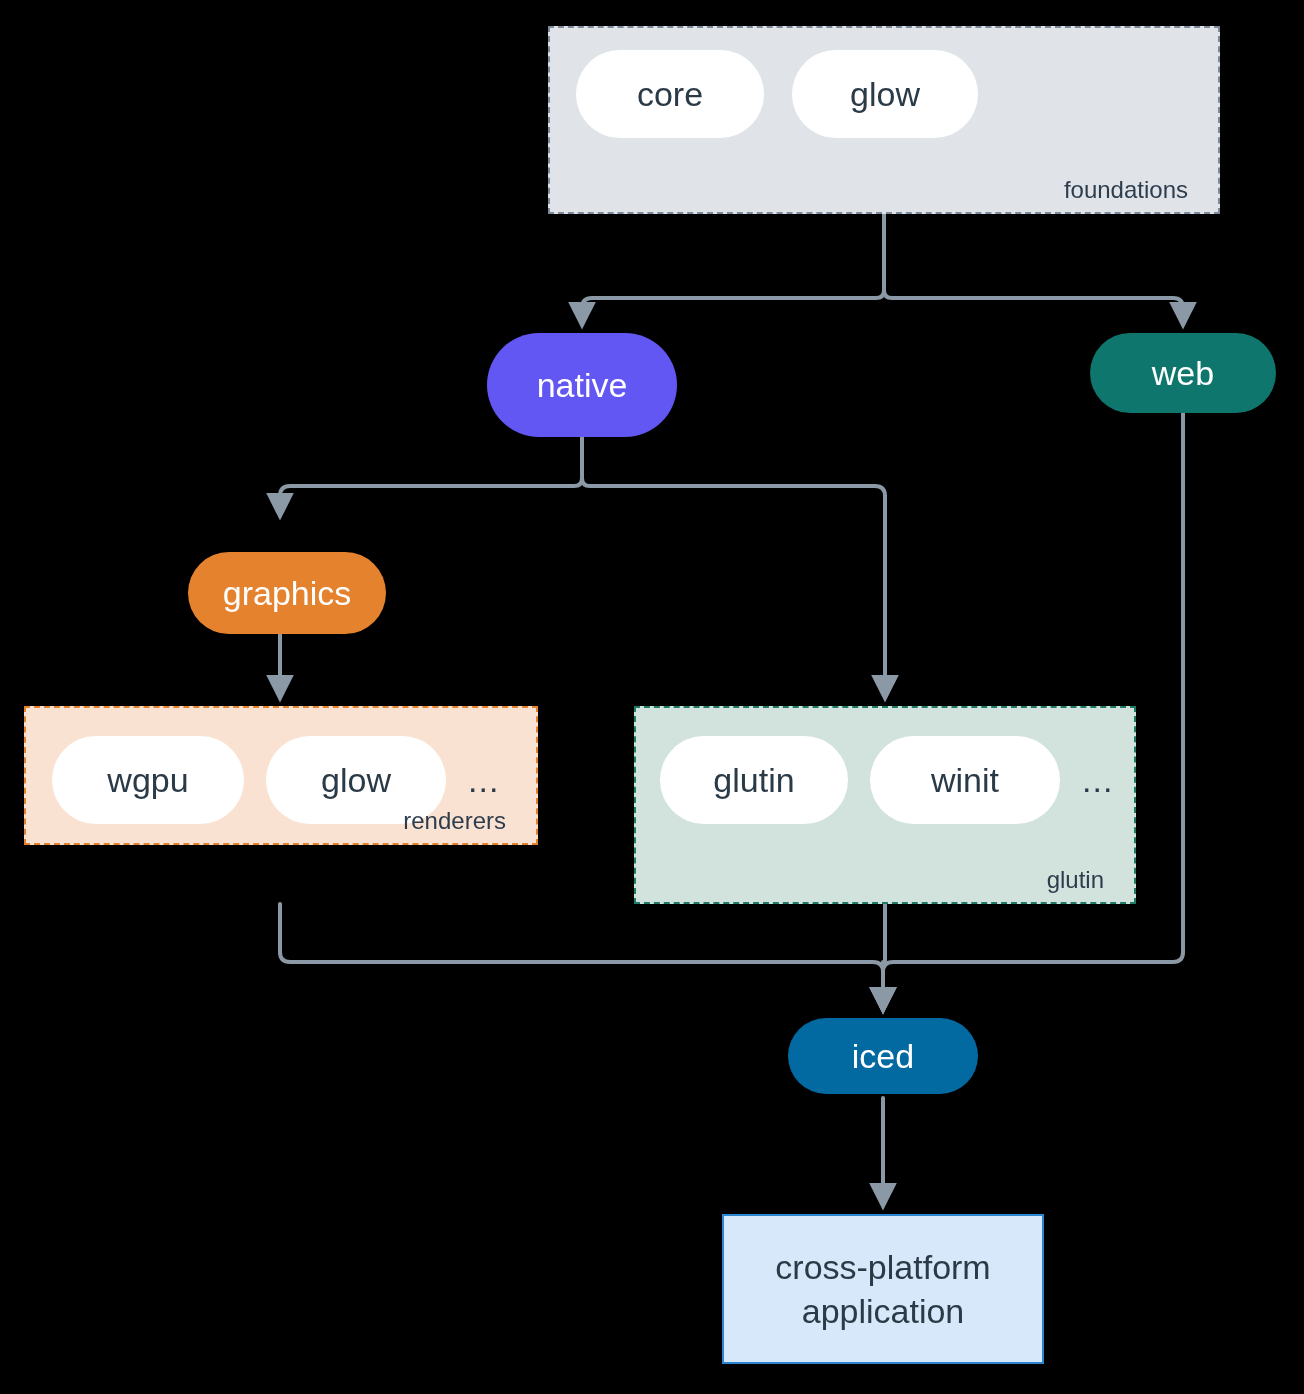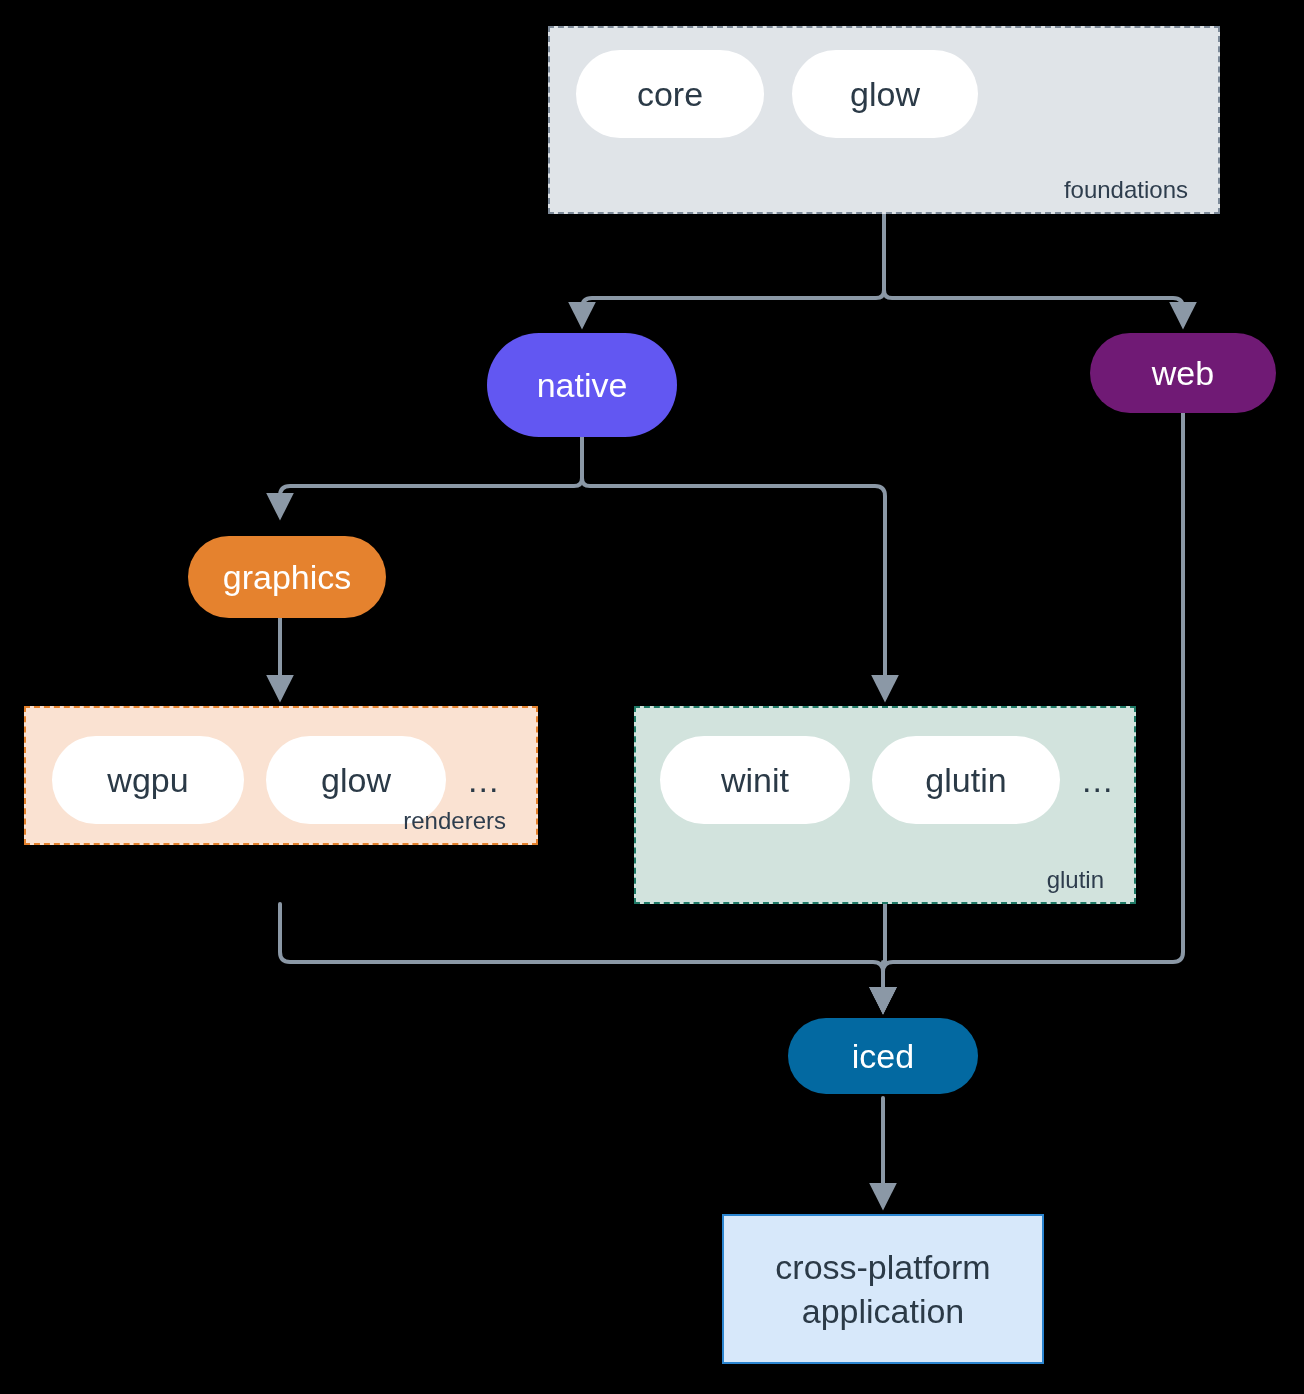--- a/index.html
+++ b/index.html
@@ -109,25 +109,25 @@
     top: 333px;
     width: 190px;
     height: 104px;
     background: #6257f2;
   }
   .node-web {
     left: 1090px;
     top: 333px;
     width: 186px;
     height: 80px;
-    background: #701a75;
+    background: #0f766e;
   }
   .node-graphics {
     left: 188px;
-    top: 536px;
+    top: 552px;
     width: 198px;
     height: 82px;
     background: #e5822e;
   }
   .node-iced {
     left: 788px;
     top: 1018px;
     width: 190px;
     height: 76px;
     background: #0369a1;
@@ -201,22 +201,22 @@
     <div class="cluster-row" style="left:26px; top:28px; gap:22px;">
       <div class="pill-white" style="width:192px;">wgpu</div>
       <div class="pill-white" style="width:180px;">glow</div>
       <div class="ellipsis">...</div>
     </div>
     <div class="cluster-label">renderers</div>
   </div>
 
   <div class="cluster cluster-shells">
     <div class="cluster-row" style="left:24px; top:28px; gap:22px;">
+      <div class="pill-white" style="width:188px;">glutin</div>
       <div class="pill-white" style="width:190px;">winit</div>
-      <div class="pill-white" style="width:188px;">glutin</div>
       <div class="ellipsis">...</div>
     </div>
     <div class="cluster-label">glutin</div>
   </div>
 
   <div class="stadium node-native">native</div>
 
   <div class="stadium node-web">web</div>
 
   <div class="stadium node-graphics">graphics</div>

